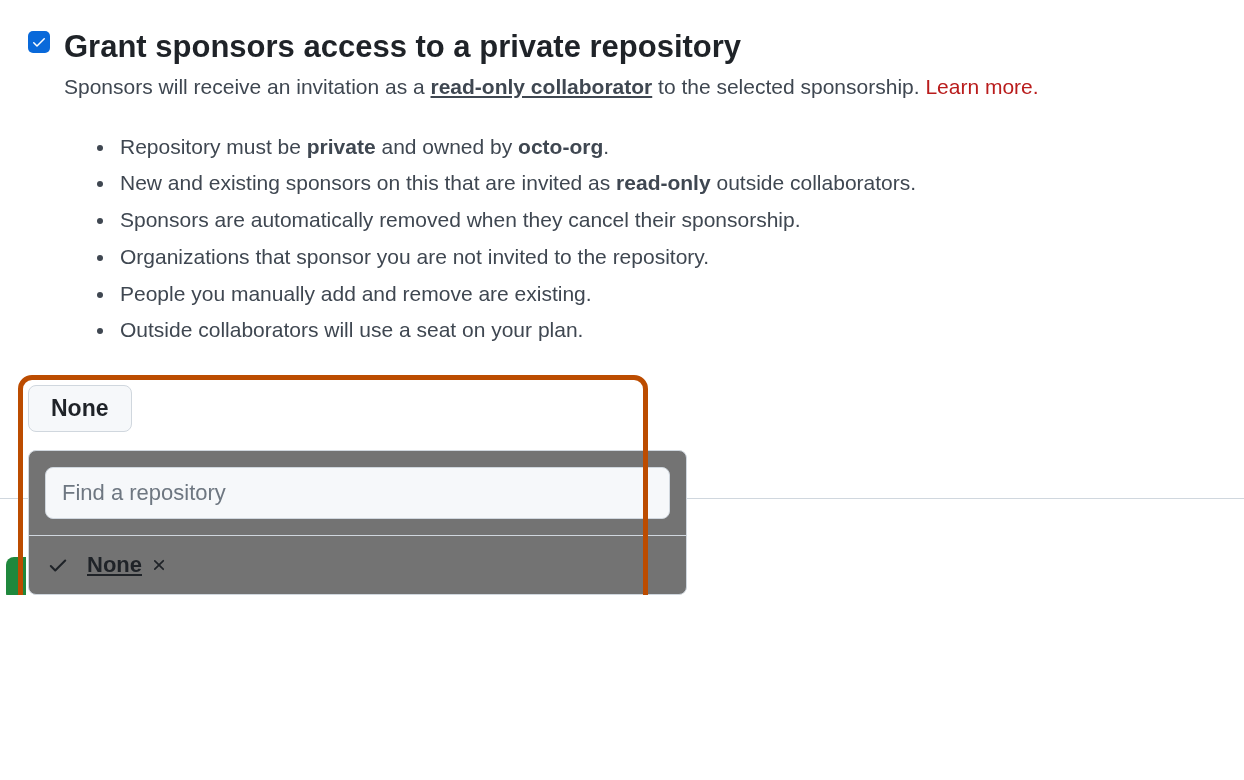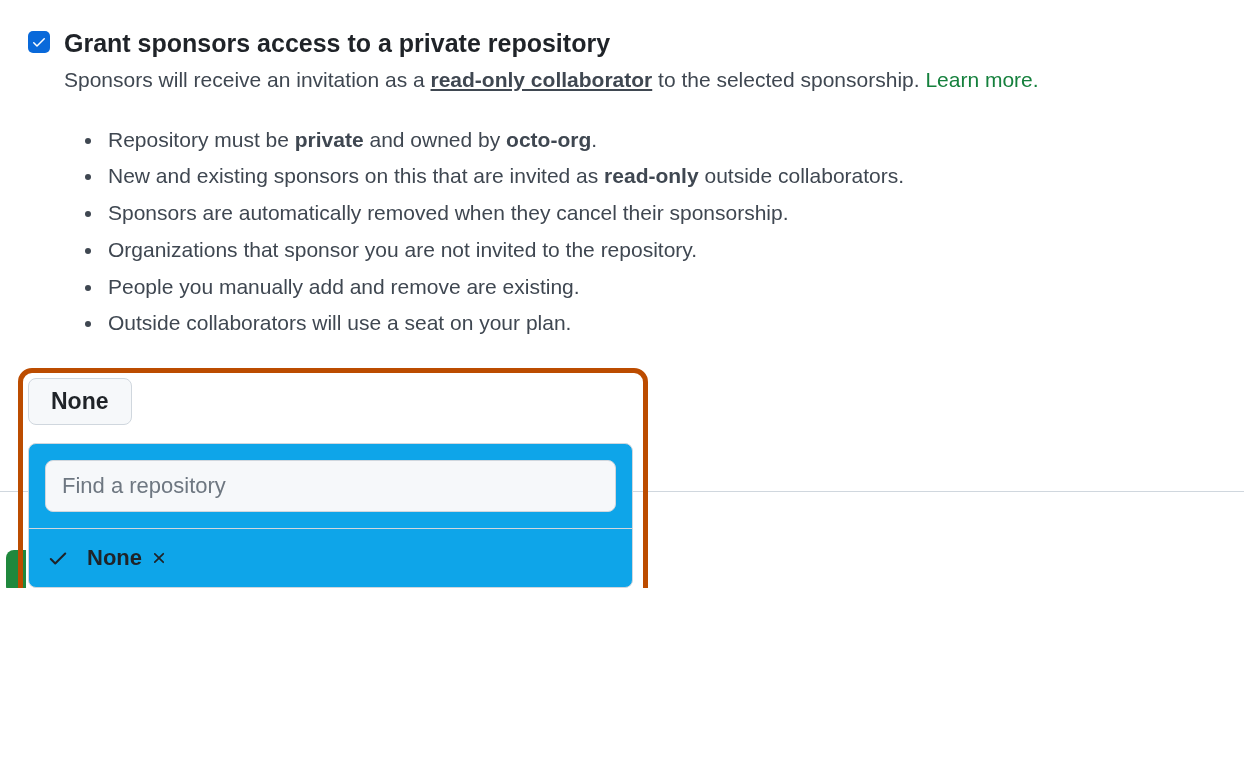--- a/index.html
+++ b/index.html
@@ -34,43 +34,43 @@
     }
     .checkbox svg {
       width: 16px;
       height: 16px;
       fill: #ffffff;
     }
     .option-content {
       flex: 1;
     }
     .option-title {
-      font-size: 25px;
+      font-size: 31px;
       font-weight: 600;
       color: #1f2328;
       margin-bottom: 6px;
       line-height: 1.2;
     }
     .option-description {
       font-size: 21px;
       color: #3f4751;
       line-height: 1.5;
     }
     .option-description b {
       font-weight: 600;
       text-decoration: underline;
     }
     .learn-more {
-      color: #15803d;
+      color: #b91c1c;
       text-decoration: none;
       cursor: pointer;
     }
     .info-list {
       margin-top: 26px;
-      margin-left: 40px;
+      margin-left: 52px;
       list-style: disc;
     }
     .info-list li {
       font-size: 21px;
       color: #3f4751;
       line-height: 1.75;
       padding-left: 4px;
     }
     .info-list li b {
       font-weight: 600;
@@ -96,25 +96,26 @@
       background: #f6f8fa;
       border: 1px solid #d0d7de;
       border-radius: 8px;
       font-size: 23px;
       font-weight: 600;
       color: #1f2328;
       cursor: pointer;
     }
     .dropdown-panel {
       margin-top: 18px;
-      width: 605px;
+      width: 659px;
       border: 1px solid #d0d7de;
       border-radius: 8px;
-      background: #0ea5e9;
+      background: #737373;
       overflow: hidden;
+      text-decoration: underline;
     }
     .search-wrapper {
       padding: 16px;
       border-bottom: 1px solid #d0d7de;
     }
     .search-input {
       width: 100%;
       padding: 12px 16px;
       border: 1px solid #d0d7de;
       border-radius: 8px;

